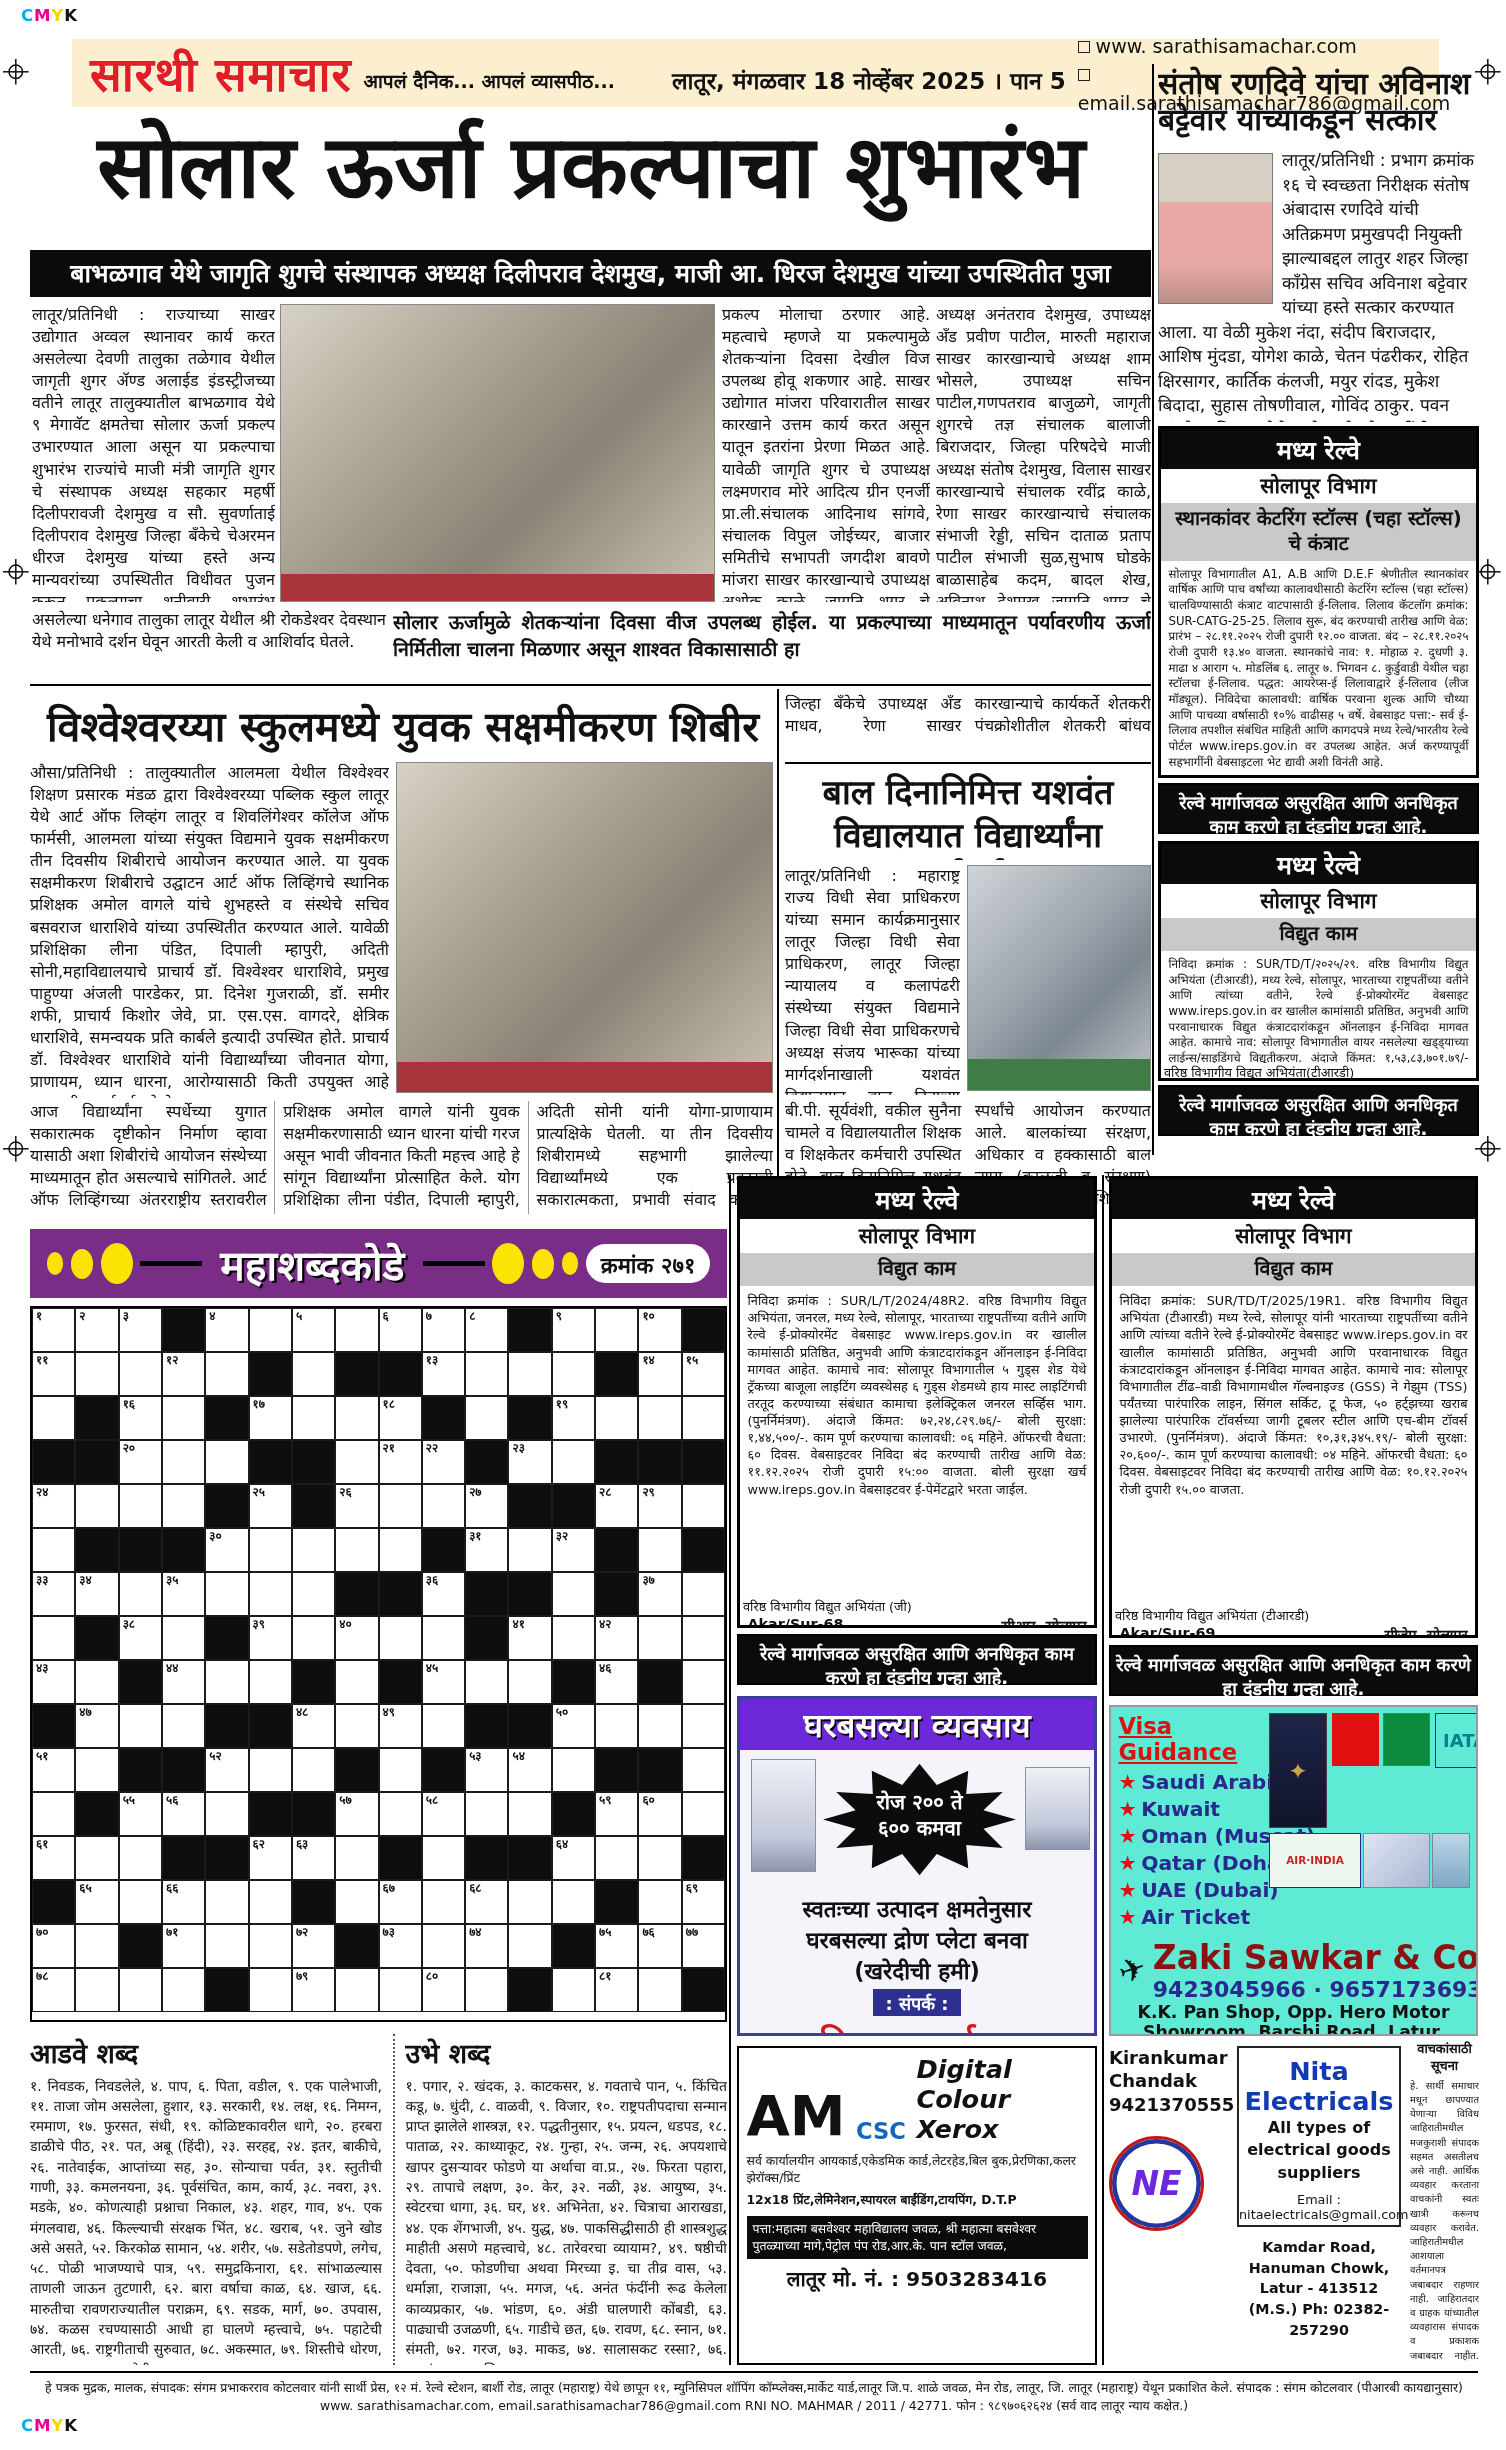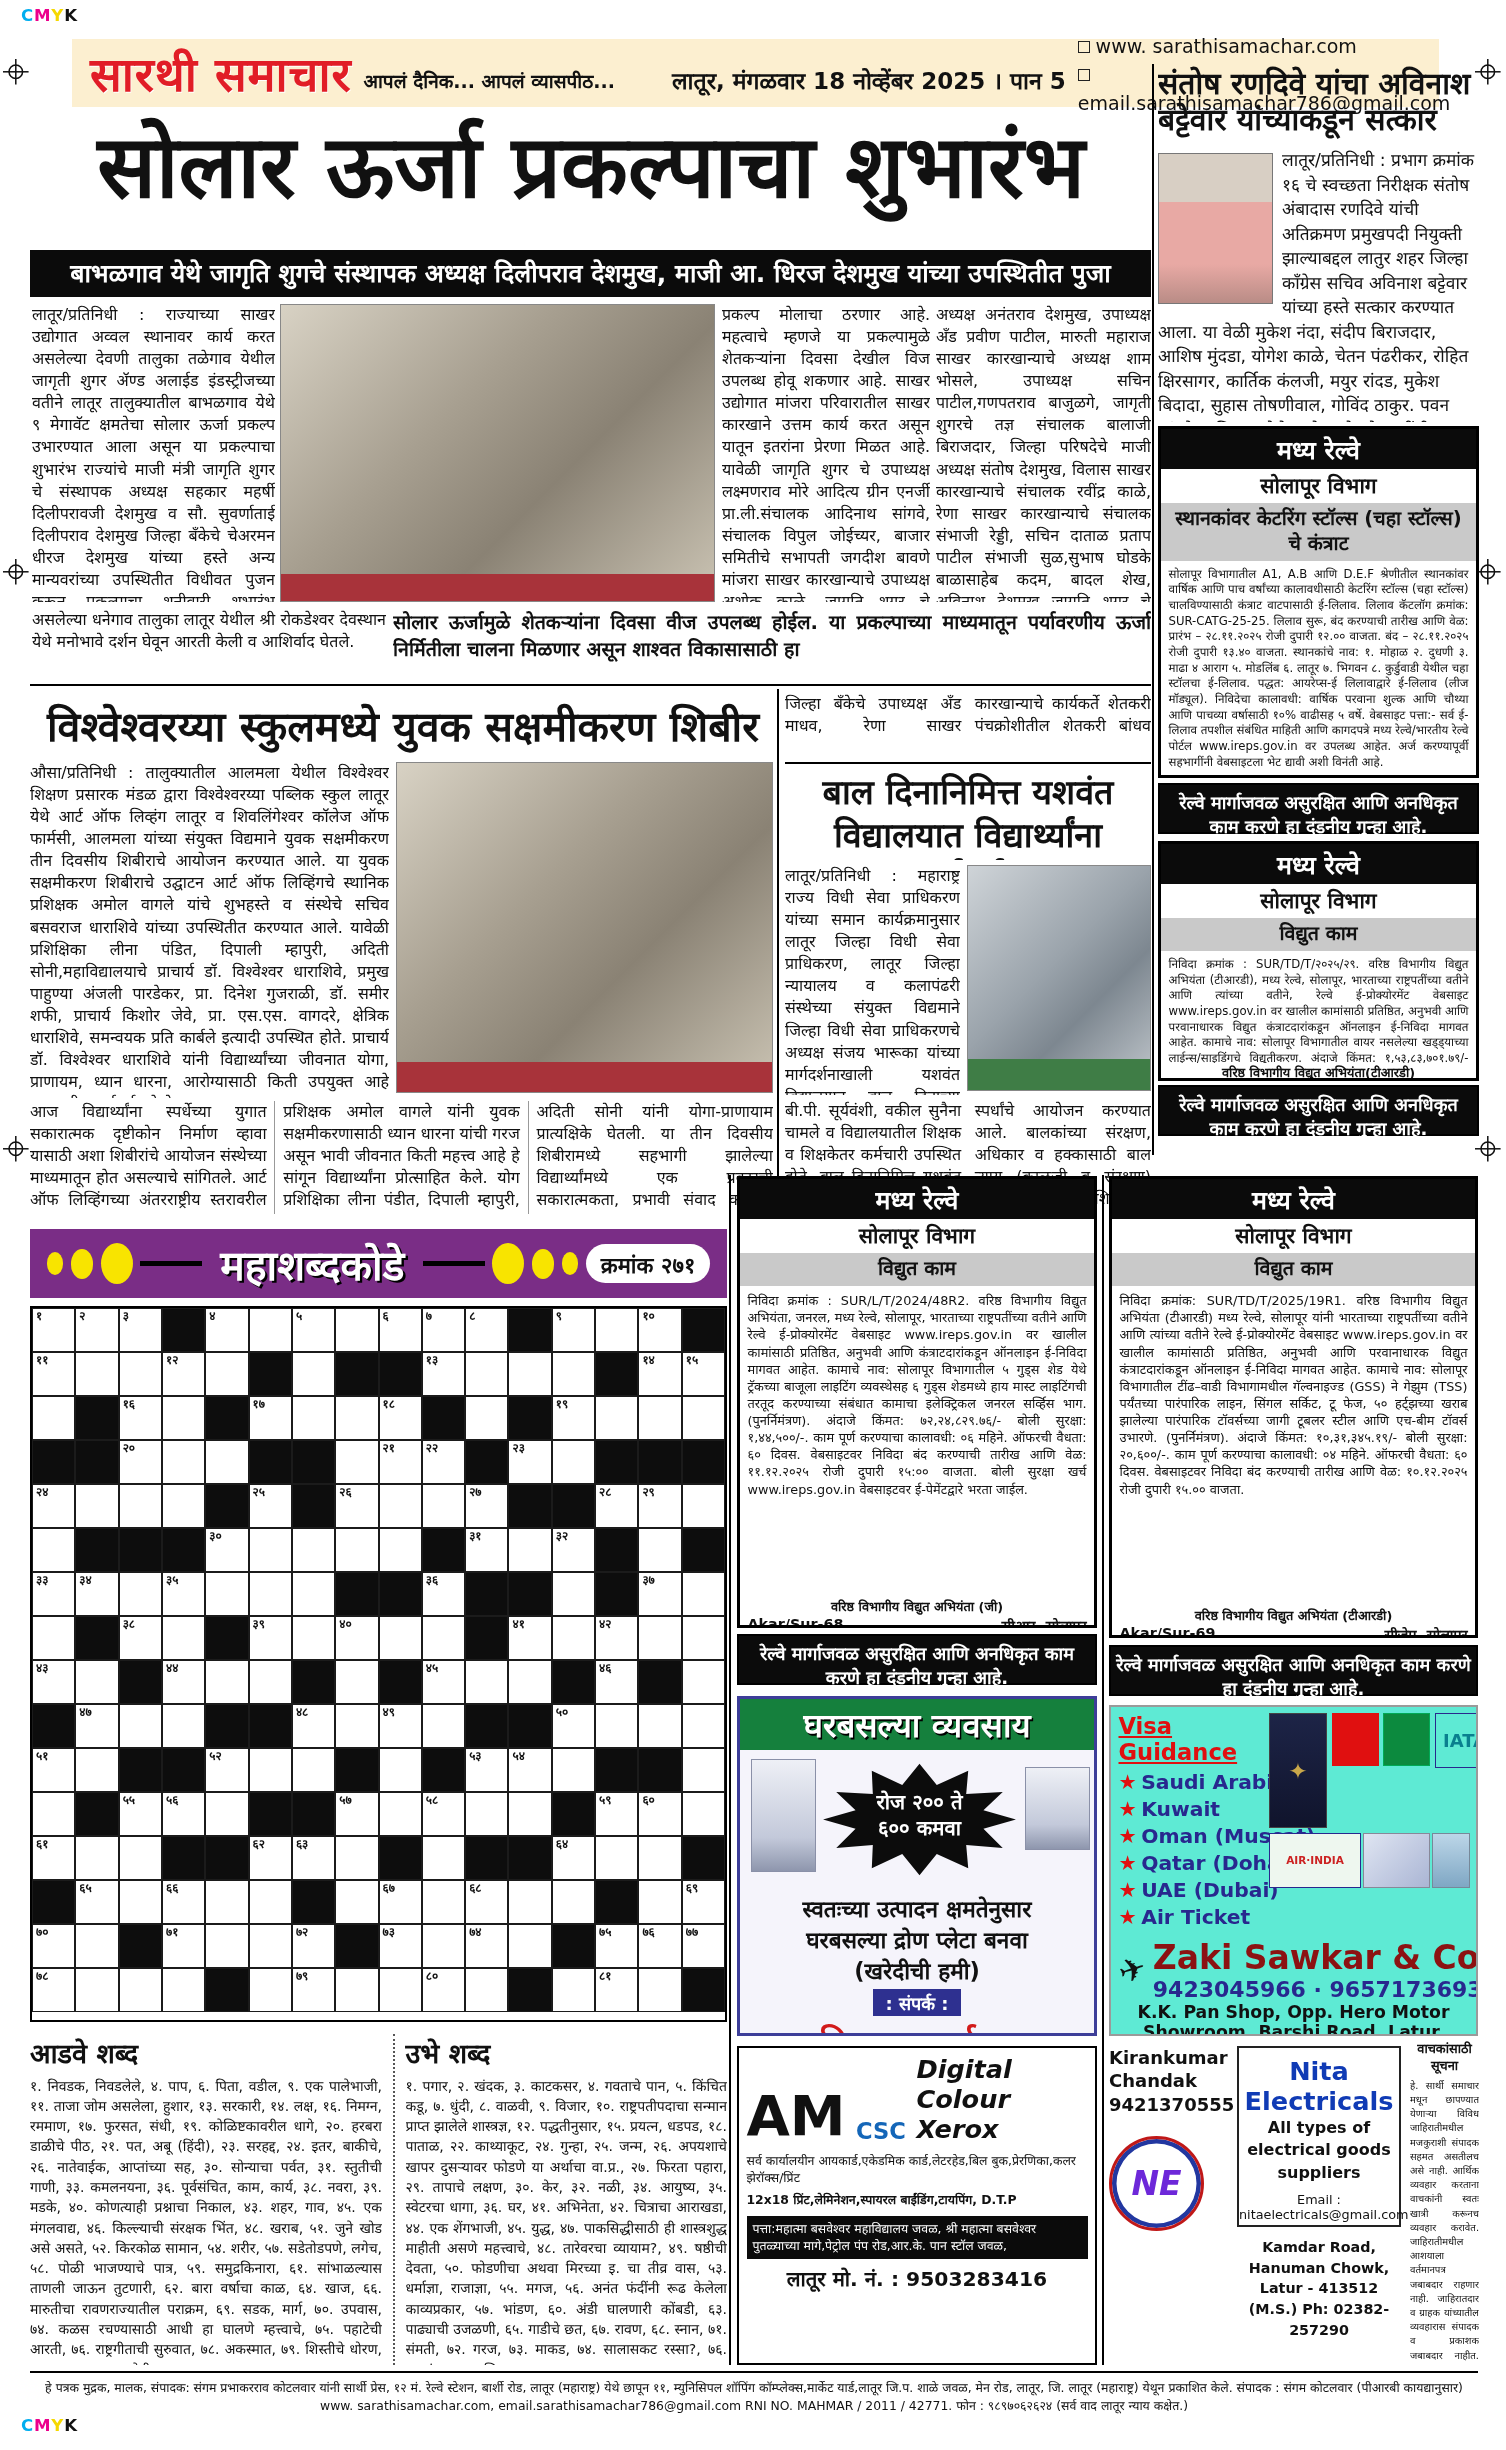--- a/index.html
+++ b/index.html
@@ -35,21 +35,21 @@
   #satkar-head{font-size:30px;font-weight:900;line-height:1.2;}
   #satkar-body{font-size:17.3px;line-height:1.42;}
   #satkar-photo{float:left;width:113px;height:149px;margin:4.5px 9px 3px 0;
     background:linear-gradient(180deg,#d8cfc4 0 32%,#e8a9a4 32% 74%,#b98c86 100%);border:0.8px solid #777;}
   
   .rail{border:3px solid #000;background:#fff;}
   .rail .t1{background:#0b0b0b;color:#fff;font-size:25px;font-weight:bold;text-align:center;padding:3px 0;}
   .rail .t2{font-size:21px;font-weight:bold;text-align:center;padding:2.3px 0;border-bottom:1.5px solid #fff;}
   .rail .t3{background:#c9c9c9;font-size:19.6px;font-weight:bold;text-align:center;padding:4.5px 7.5px;line-height:1.25;}
   .rail .bd{font-size:11.7px;line-height:1.34;text-align:justify;padding:6px 7.5px 1.5px 7.5px;overflow:hidden;}
-  .rail .off{font-size:12.8px;font-weight:bold;text-align:center;padding:0 24px;}
+  .rail .off{font-size:12.8px;font-weight:normal;text-align:left;padding:0 3px;}
   .rail .sig{display:flex;justify-content:space-between;font-size:14.3px;font-weight:bold;padding:1.5px 7.5px 4.5px 7.5px;}
   .warn{background:#0b0b0b;color:#fff;font-size:18px;font-weight:bold;text-align:center;
         line-height:1.35;padding:6px 4.5px;border:2.3px solid #000;}
   
   #a2-head{font-size:41px;font-weight:900;white-space:nowrap;overflow:hidden;}
   #a3-head{font-size:34px;font-weight:900;line-height:1.25;}
   .cols3{column-count:3;column-gap:16.6px;column-rule:0.8px solid #999;}
   .cols2{column-count:2;column-gap:13.6px;}
   
   #xw-banner{background:#7a2d86;display:flex;align-items:center;padding:0 16.6px;gap:7.5px;}
@@ -57,21 +57,21 @@
   #xw-title{color:#fff;font-size:41px;font-weight:900;text-shadow:2.3px 2.3px 0 #000;margin:0 10.5px;white-space:nowrap;}
   .xw-bar{height:5.3px;background:#000;flex:1;max-width:90px;}
   #xw-num{background:#fff;border-radius:19.6px;font-size:22px;font-weight:bold;padding:4.5px 15px;margin-left:auto;white-space:nowrap;}
   #xw-grid{display:grid;grid-template-columns:repeat(16,1fr);grid-auto-rows:44px;border:2.3px solid #000;background:#fff;}
   .xw-cell{border:0.8px solid #1b1b1b;font-size:12px;font-weight:bold;padding:0.8px 0 0 3px;line-height:1;}
   .xw-cell.blk{background:#0d0d0d;}
   .clue-h{font-size:27px;font-weight:900;margin:0 0 4.5px 0;}
   .clue-b{font-size:14px;line-height:1.45;text-align:justify;overflow:hidden;}
   
   #ghar{border:3.8px solid #3d3e99;background:#f5f4fb;}
-  #ghar .top{background:#15803d;color:#fff;font-size:33px;font-weight:900;text-align:center;padding:3px 0;
+  #ghar .top{background:#6d28d9;color:#fff;font-size:33px;font-weight:900;text-align:center;padding:3px 0;
              text-shadow:1.5px 1.5px 0 #000;}
   #ghar .mid{position:relative;height:143px;}
   #ghar .l1{font-size:22.6px;font-weight:900;text-align:center;}
   #ghar .contact{background:#2e3090;color:#fff;display:inline-block;font-size:18px;font-weight:bold;padding:1.5px 12px;}
   #ghar .brand{color:#d21a1a;font-size:33px;font-weight:900;text-align:center;}
   .machine{background:linear-gradient(180deg,#eef0f6,#c3c9da 70%,#8e96ad);border:0.8px solid #8a90a8;}
   
   #zaki{border:2.3px solid #9a9a9a;background:#5eead4;}
   #zaki .vh{color:#e01010;font-size:22.6px;font-weight:900;text-decoration:underline;}
   #zaki li{list-style:none;font-size:20.3px;font-weight:bold;color:#28288e;margin:3px 0;white-space:nowrap;}

